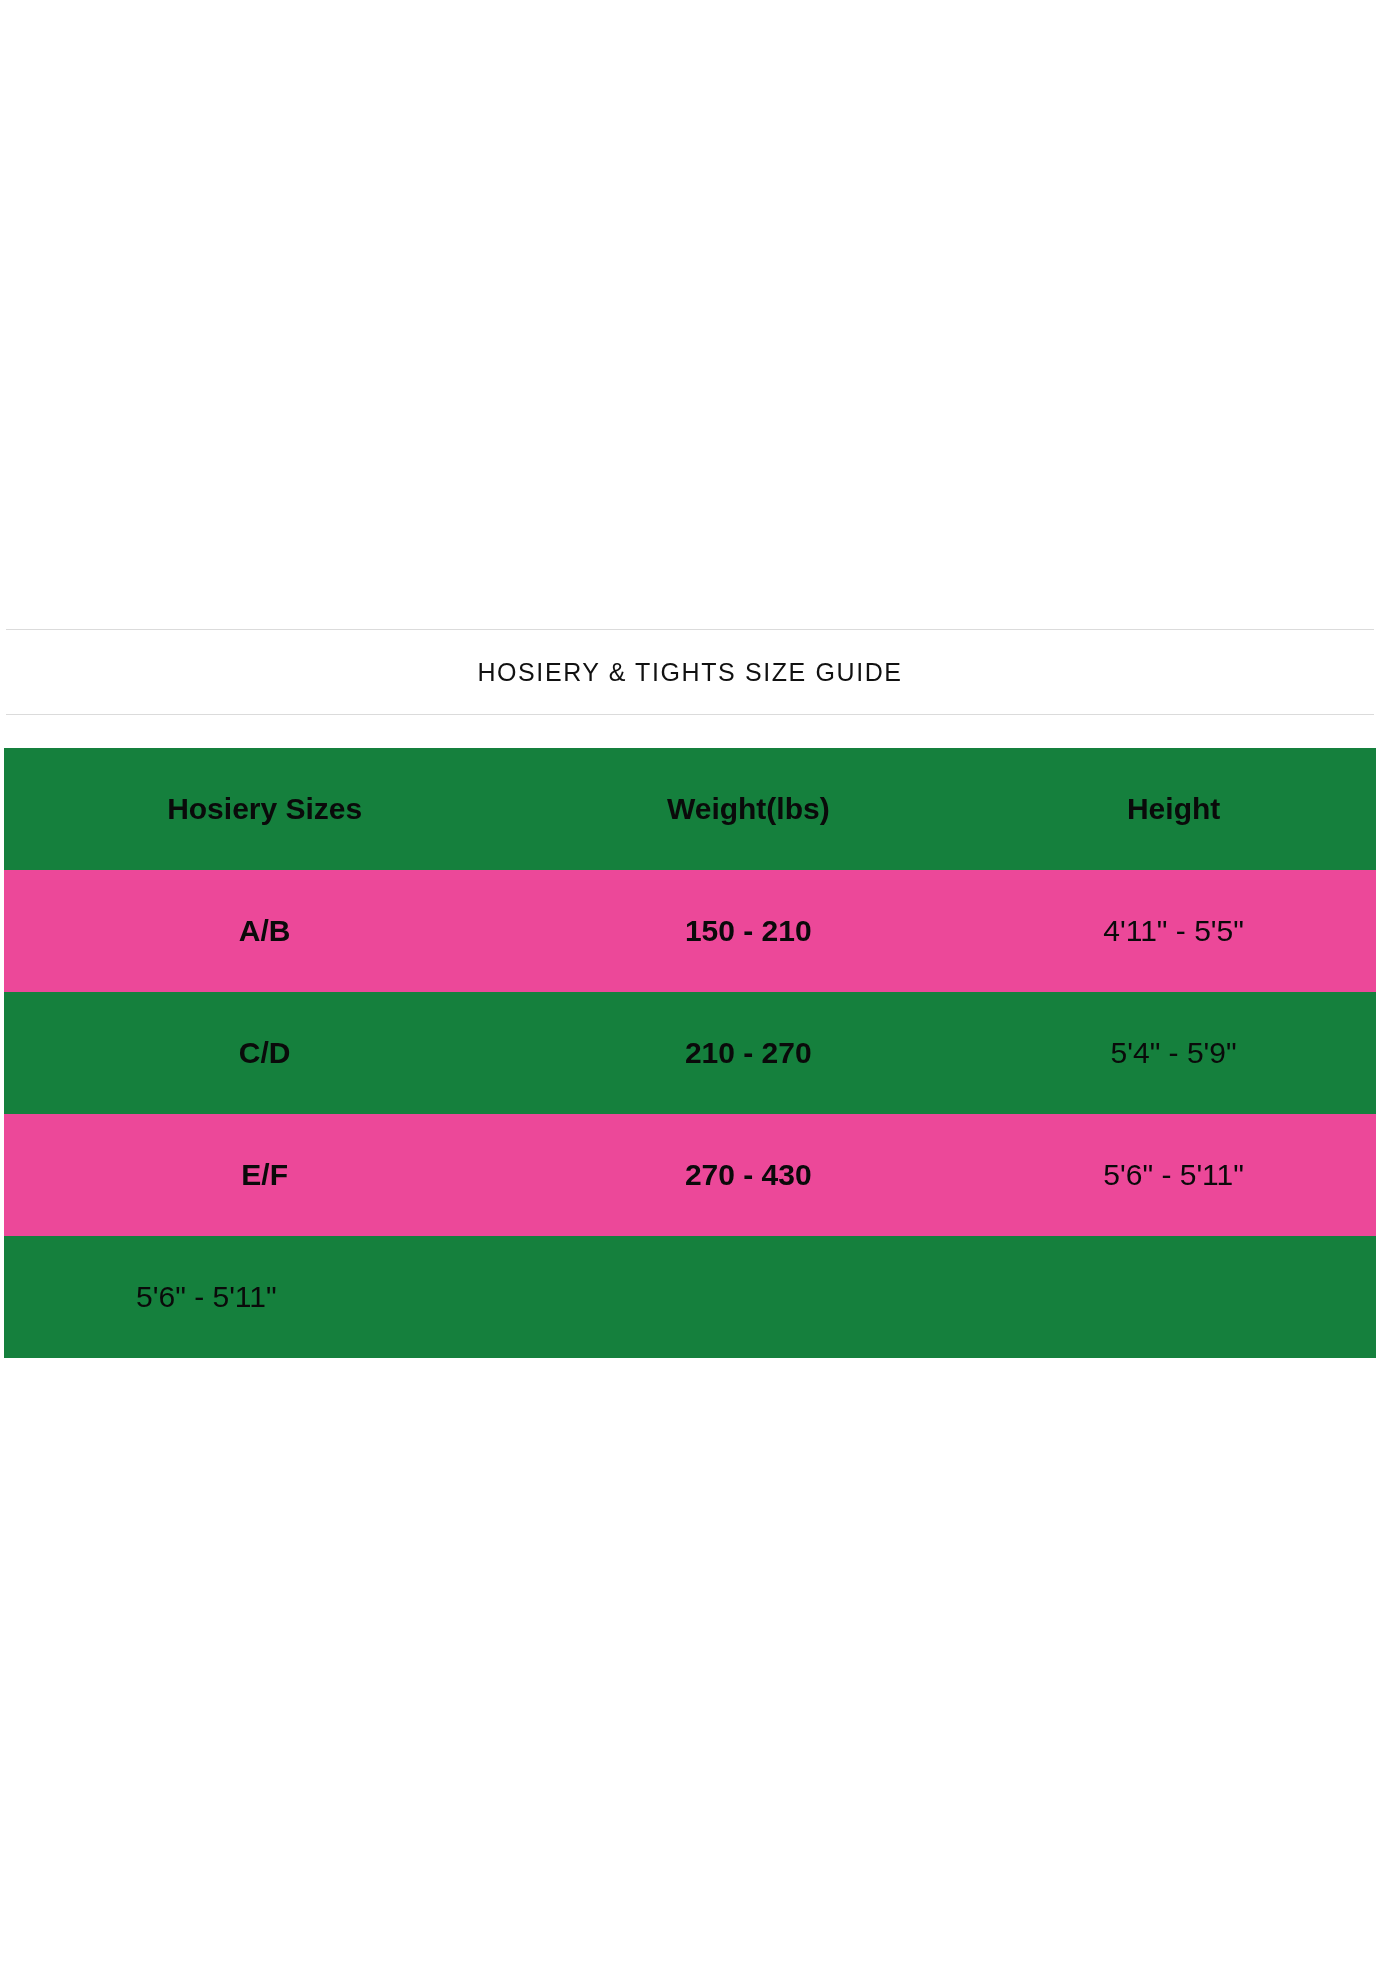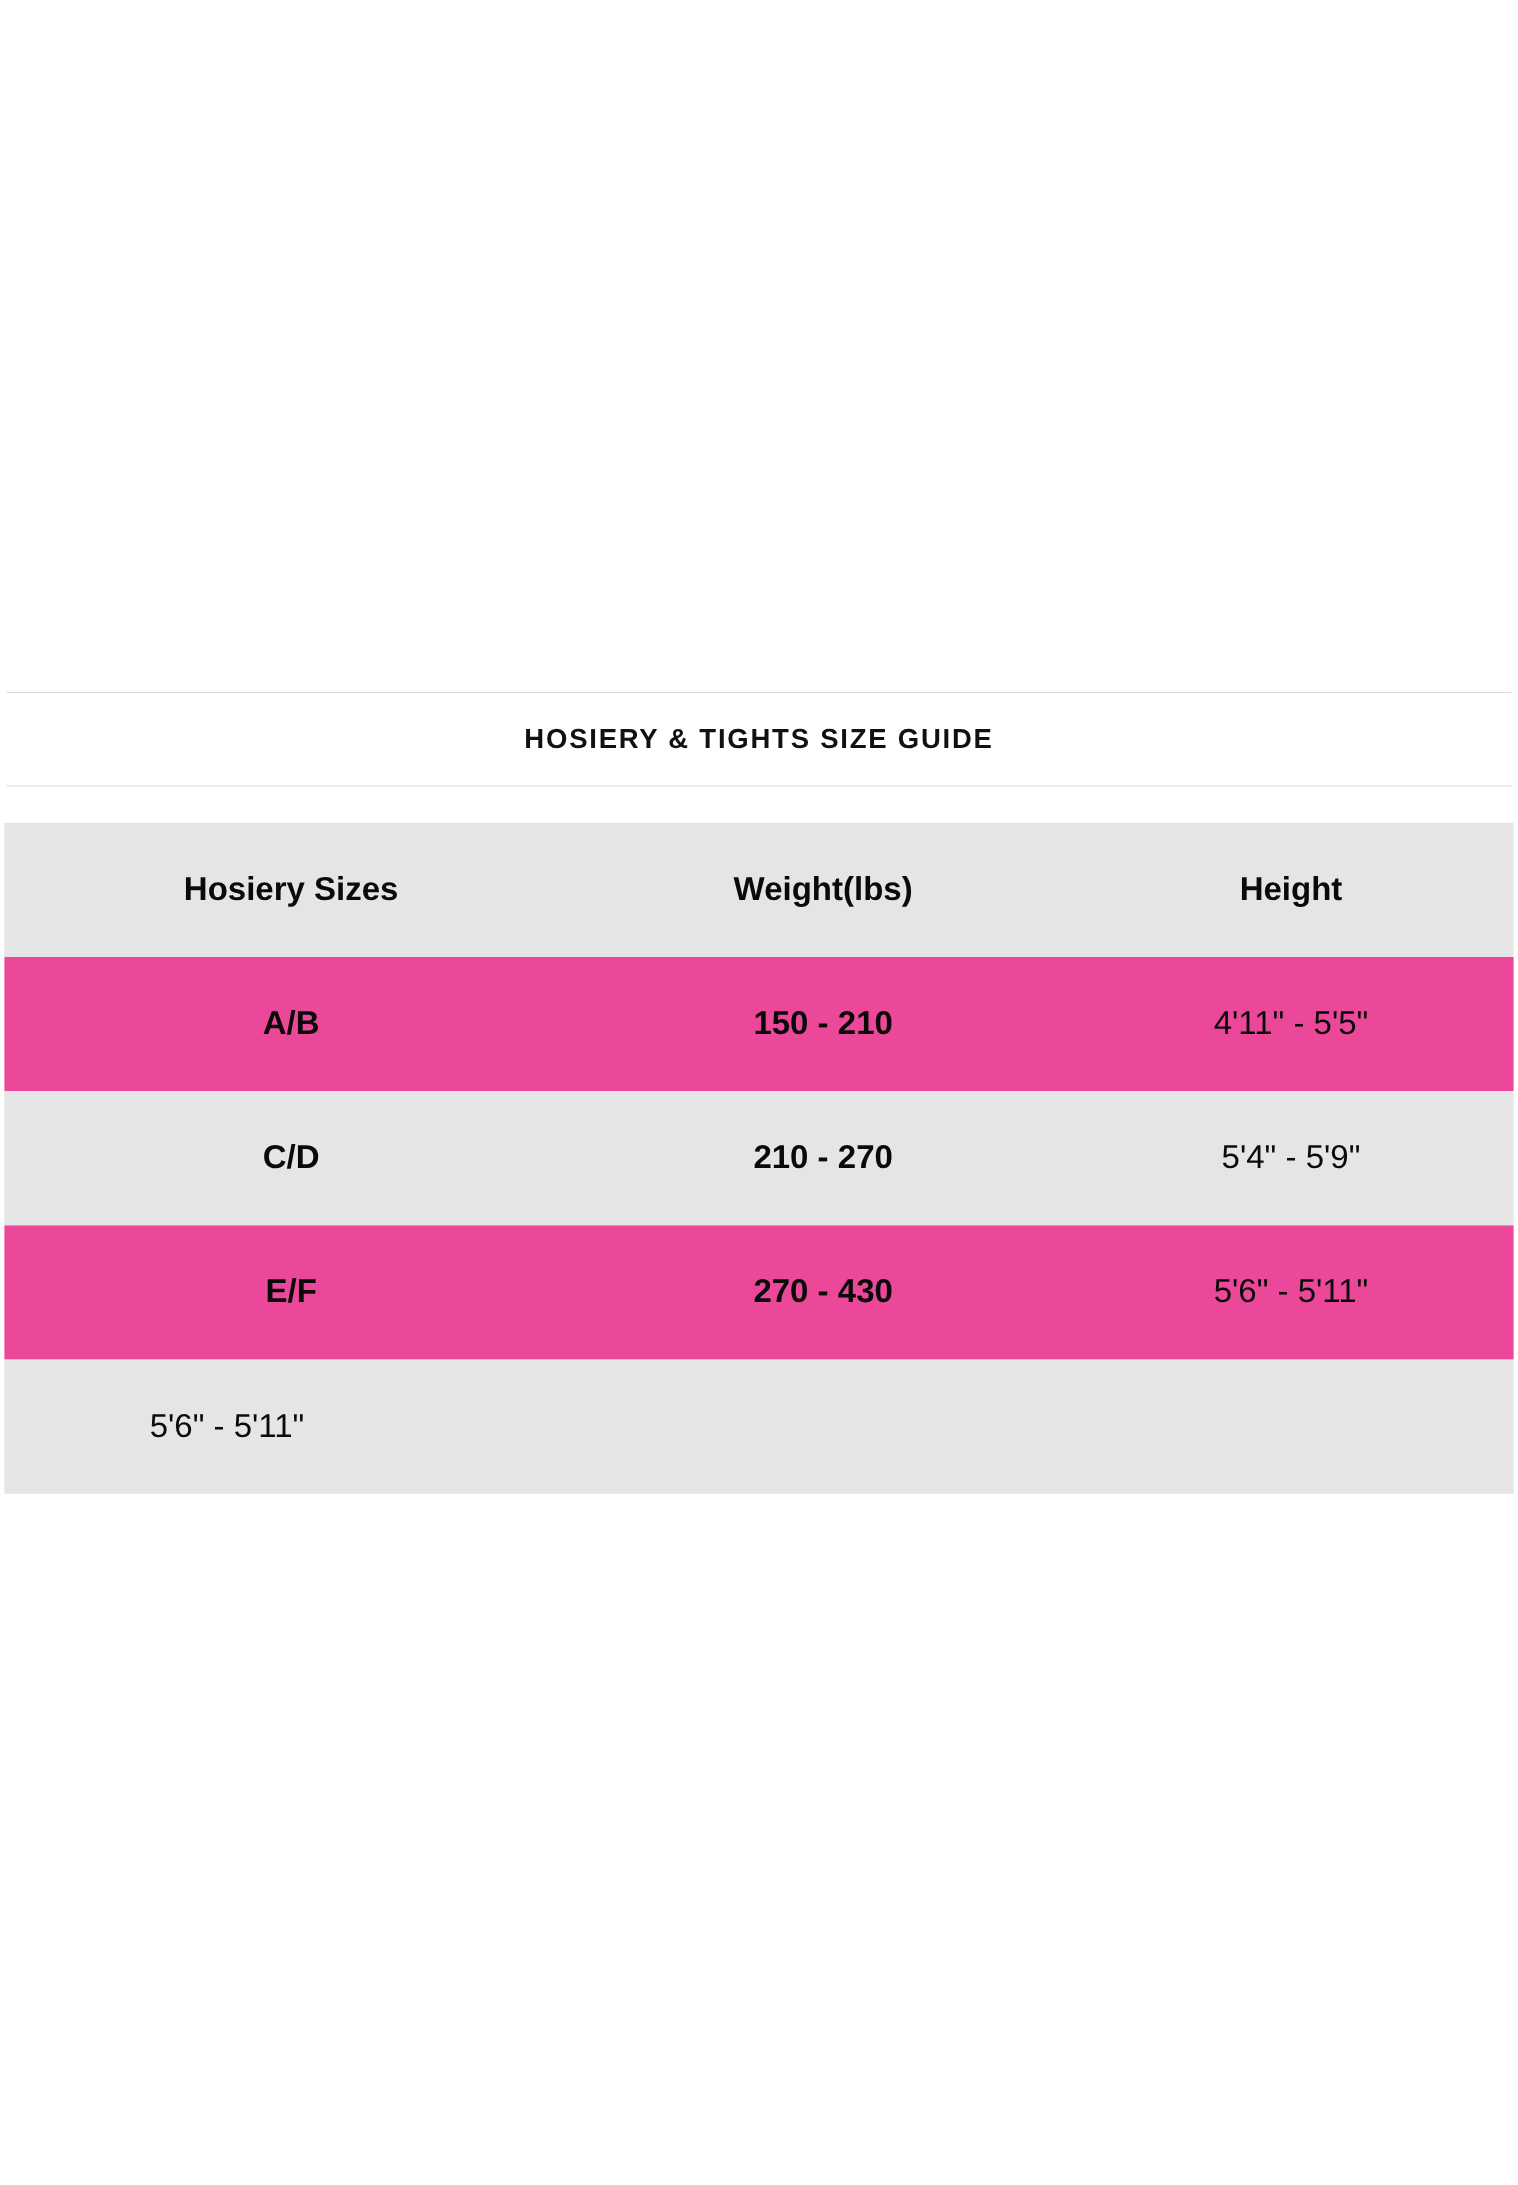--- a/index.html
+++ b/index.html
@@ -17,41 +17,41 @@
     margin: 0 6px;
     height: 86px;
     border-top: 1px solid #dbdbdb;
     border-bottom: 1px solid #dbdbdb;
     display: flex;
     align-items: center;
     justify-content: center;
   }
   .title-bar h2 {
     font-size: 25px;
-    font-weight: bold;
+    font-weight: normal;
     letter-spacing: 1.6px;
     color: #111111;
     text-transform: uppercase;
     white-space: nowrap;
     text-align: center;
   }
 
   .table-gap { height: 33px; }
 
   .size-table {
     margin: 0 4px;
     width: 1372px;
   }
   .size-row {
     display: flex;
     height: 122px;
     align-items: center;
     background: #ec4899;
   }
-  .size-row.striped { background: #e5e5e5; }
+  .size-row.striped { background: #15803d; }
 
   .cell {
     text-align: center;
     font-size: 30px;
     line-height: 1.2;
     white-space: nowrap;
   }
   .cell.c1 { width: 38%; font-weight: bold; }
   .cell.c2 { width: 32.5%; font-weight: bold; }
   .cell.c3 { width: 29.5%; font-weight: normal; }

